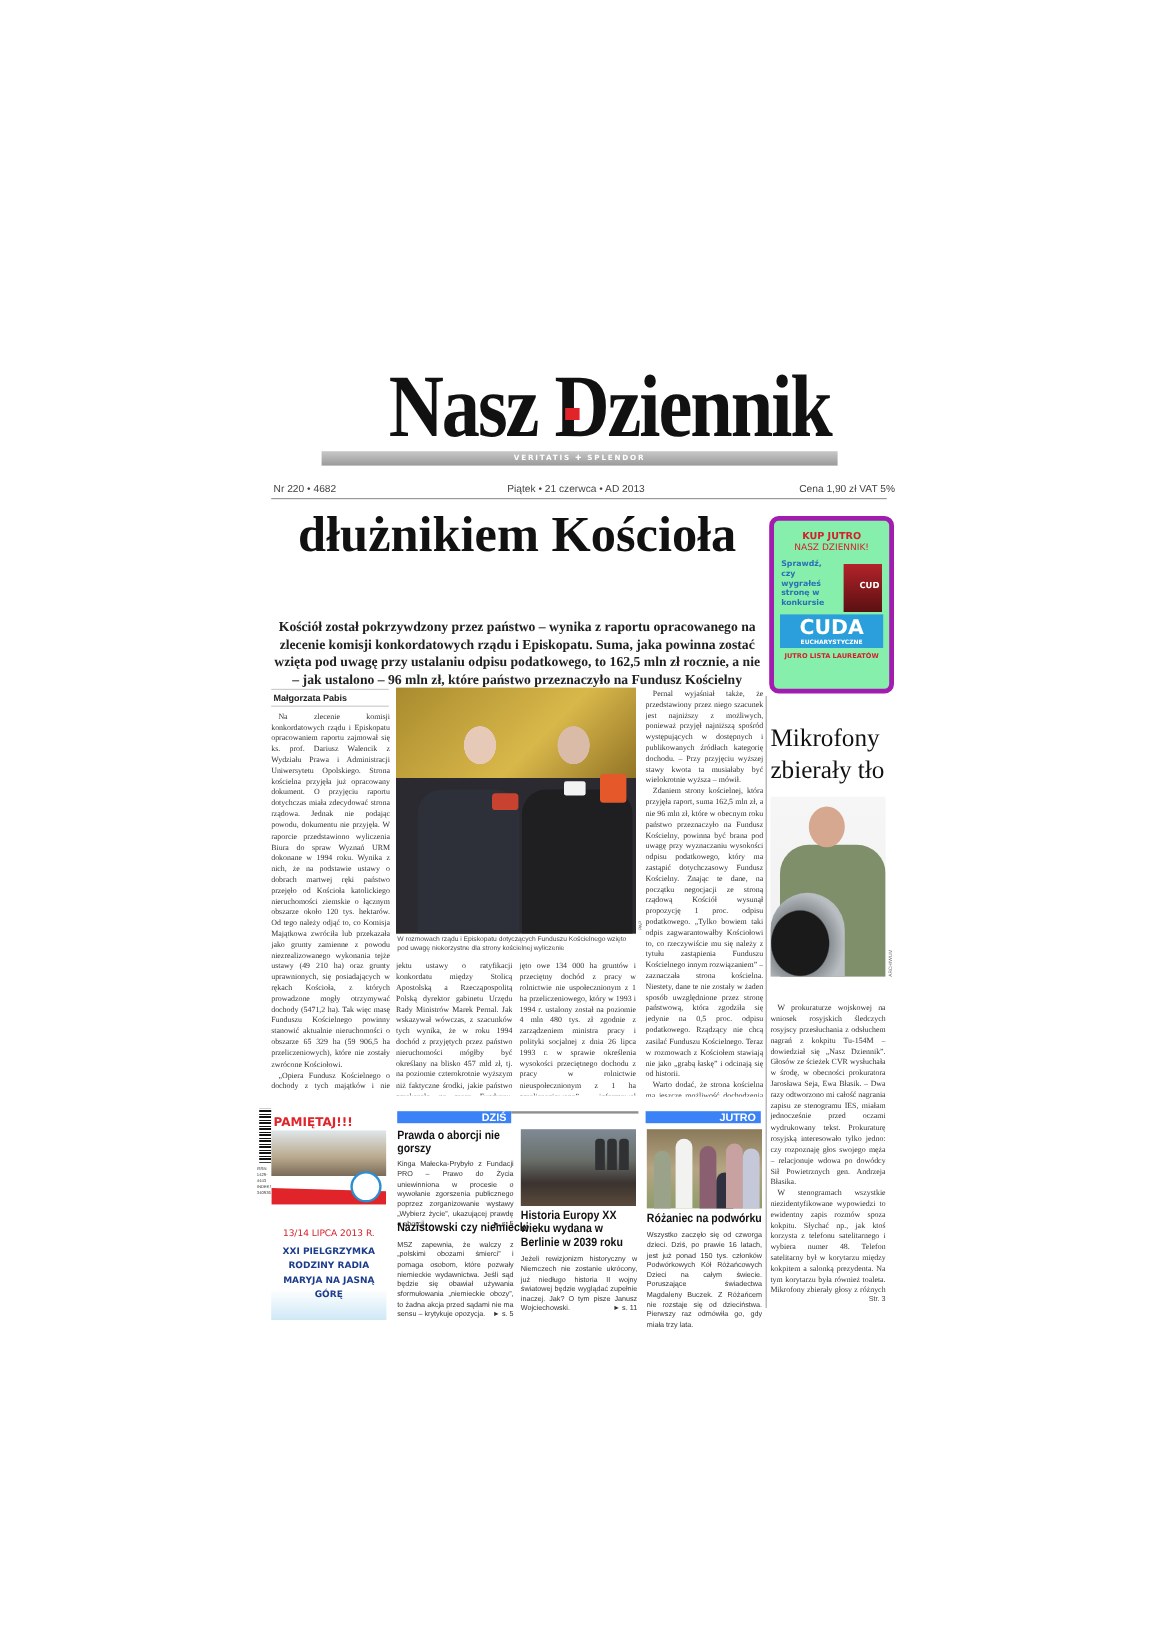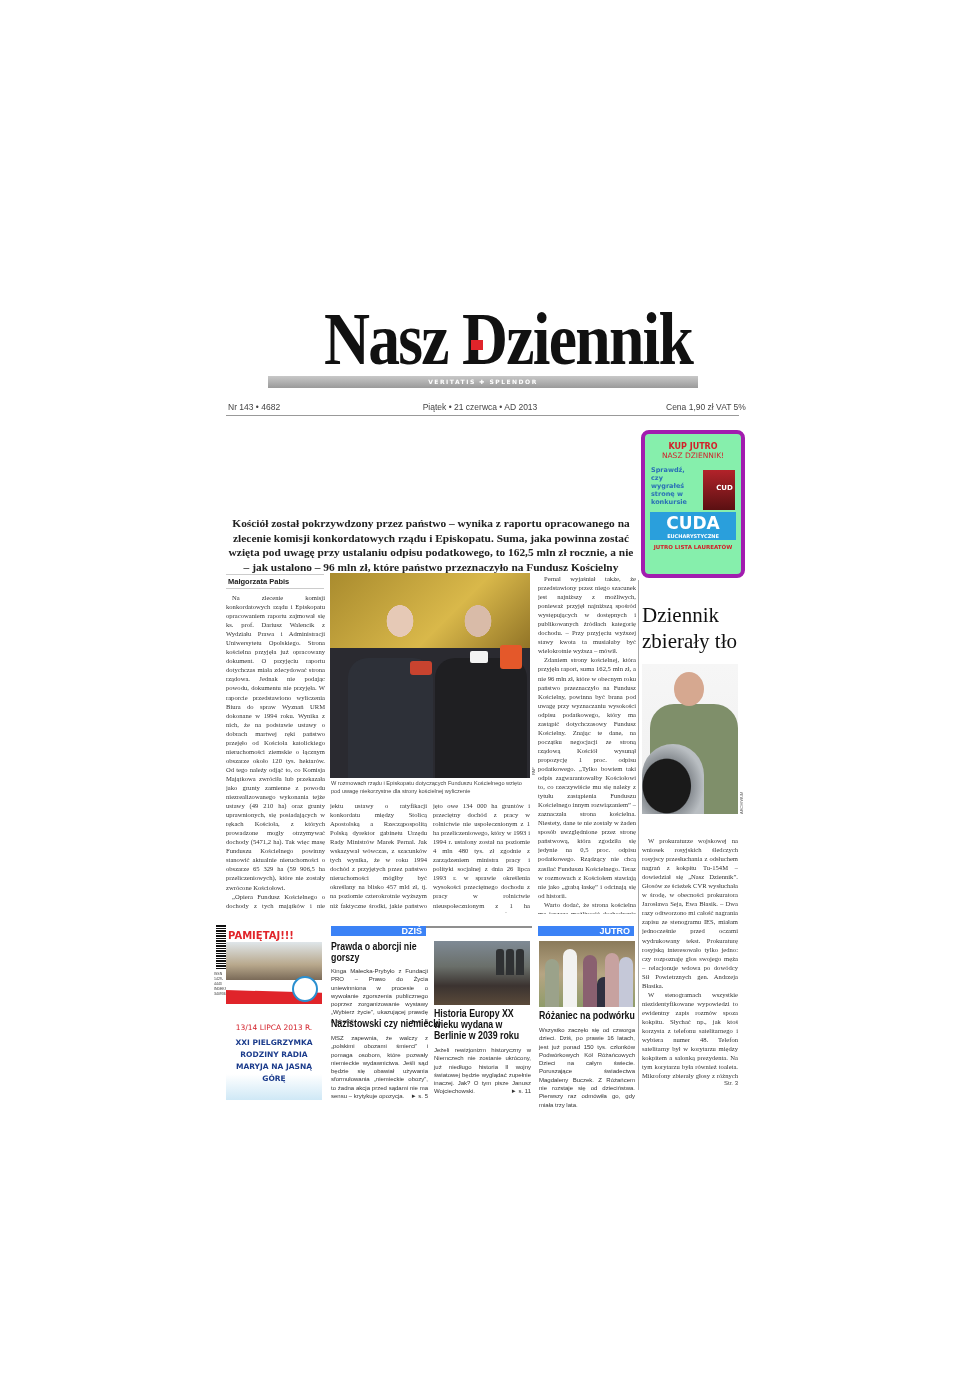--- a/index.html
+++ b/index.html
@@ -62,26 +62,27 @@
   .vline { width:1px; background:#aaa; }
   .credit { font-family:"Liberation Sans", sans-serif; font-size:4px; color:#666; writing-mode:vertical-rl; transform:rotate(180deg); }
 </style>
 </head>
 <body>
 
 <div class="abs masthead"><span>Nasz </span><span class="redflag">D</span><span>ziennik</span></div>
 <div class="abs motto-bar"></div>
 <div class="abs motto">VERITATIS ✚ SPLENDOR</div>
 
-<div class="abs infoline" style="left:228px;">Nr 143 • 4682</div>
+<div class="abs infoline" style="left:228px;">Nr 220 • 4682</div>
 <div class="abs infoline" style="left:330px;width:300px;text-align:center;">Piątek  •  21 czerwca  •  AD 2013</div>
 <div class="abs infoline" style="left:666px;width:103px;text-align:left;">Cena 1,90 zł  VAT 5%</div>
 <div class="abs rule" style="left:226px;top:415px;width:513px;"></div>
 
 <div class="abs headline">
+  <div>dłużnikiem Kościoła</div>
 </div>
 <div class="abs lead">Kościół został pokrzywdzony przez państwo – wynika z raportu opracowanego na zlecenie komisji konkordatowych rządu i Episkopatu. Suma, jaka powinna zostać wzięta pod uwagę przy ustalaniu odpisu podatkowego, to 162,5 mln zł rocznie, a nie – jak ustalono – 96 mln zł, które państwo przeznaczyło na Fundusz Kościelny</div>
 
 <div class="abs rule" style="left:226px;top:574px;width:98px;background:#ccc;"></div>
 <div class="abs byline" style="left:228px;top:577px;">Małgorzata Pabis</div>
 <div class="abs rule" style="left:226px;top:588px;width:98px;background:#ccc;"></div>
 
 <div class="abs col" style="left:226px;top:593px;width:99px;height:318px;">
   <p>Na zlecenie komisji konkordatowych rządu i Episkopatu opracowaniem raportu zajmował się ks. prof. Dariusz Walencik z Wydziału Prawa i Administracji Uniwersytetu Opolskiego. Strona kościelna przyjęła już opracowany dokument. O przyjęciu raportu dotychczas miała zdecydować strona rządowa. Jednak nie podając powodu, dokumentu nie przyjęła. W raporcie przedstawiono wyliczenia Biura do spraw Wyznań URM dokonane w 1994 roku. Wynika z nich, że na podstawie ustawy o dobrach martwej ręki państwo przejęło od Kościoła katolickiego nieruchomości ziemskie o łącznym obszarze około 120 tys. hektarów. Od tego należy odjąć to, co Komisja Majątkowa zwróciła lub przekazała jako grunty zamienne z powodu niezrealizowanego wykonania tejże ustawy (49 210 ha) oraz grunty uprawnionych, się posiadających w rękach Kościoła, z których prowadzone mogły otrzymywać dochody (5471,2 ha). Tak więc masę Funduszu Kościelnego powinny stanowić aktualnie nieruchomości o obszarze 65 329 ha (59 906,5 ha przeliczeniowych), które nie zostały zwrócone Kościołowi.</p>
   <p>„Opiera Fundusz Kościelnego o dochody z tych majątków i nie uchwalonej, zgodnie z przepisem ustawy, o której mówimy, wymagającej zagospodarowania z budżetu państwa kwot znacznie większych niż przekazywane dotychczasowo przez Fundusz dotacje budżetowe” – wyliczał 13 grudnia 1994 r. na forum komisji nadzwyczajnej do rozpatrzenia pro-</p>
@@ -115,21 +116,21 @@
   <div class="t2">NASZ DZIENNIK!</div>
   <div class="t3">Sprawdź, czy wygrałeś stronę w konkursie</div>
   <div class="book">
       <span style="color:#fff;font-size:7px;font-weight:bold;display:block;margin-top:14px;margin-left:11px;">CUD</span>
     </div>
   <div class="cuda"><span>CUDA</span><small>EUCHARYSTYCZNE</small></div>
   <div class="t4">JUTRO LISTA LAUREATÓW</div>
 </div>
 
 <div class="abs vline" style="left:638px;top:580px;height:510px;"></div>
-<div class="abs side-head">Dziennik zbierały tło</div>
+<div class="abs side-head">Mikrofony zbierały tło</div>
 <div class="abs pilot">
   <div class="body"></div>
     <div class="head"></div>
     <div class="helmet"></div>
 </div>
 <div class="abs credit" style="left:739px;top:780px;height:34px;">ARCHIWUM</div>
 <div class="abs col" style="left:642px;top:836px;width:96px;height:244px;">
   <p>W prokuraturze wojskowej na wniosek rosyjskich śledczych rosyjscy przesłuchania z odsłuchem nagrań z kokpitu Tu-154M – dowiedział się „Nasz Dziennik”. Głosów ze ścieżek CVR wysłuchała w środę, w obecności prokuratora Jarosława Seja, Ewa Błasik. – Dwa razy odtworzono mi całość nagrania zapisu ze stenogramu IES, miałam jednocześnie przed oczami wydrukowany tekst. Prokuraturę rosyjską interesowało tylko jedno: czy rozpoznaję głos swojego męża – relacjonuje wdowa po dowódcy Sił Powietrznych gen. Andrzeja Błasika.</p>
   <p>W stenogramach wszystkie niezidentyfikowane wypowiedzi to ewidentny zapis rozmów spoza kokpitu. Słychać np., jak ktoś korzysta z telefonu satelitarnego i wybiera numer 48. Telefon satelitarny był w korytarzu między kokpitem a salonką prezydenta. Na tym korytarzu była również toaleta. Mikrofony zbierały głosy z różnych stron. Jak więc można twierdzić, że ktoś wchodził do kokpitu, skoro nie wiemy, co poszczególne osoby w danej chwili robiły i gdzie były?</p>
 </div>

